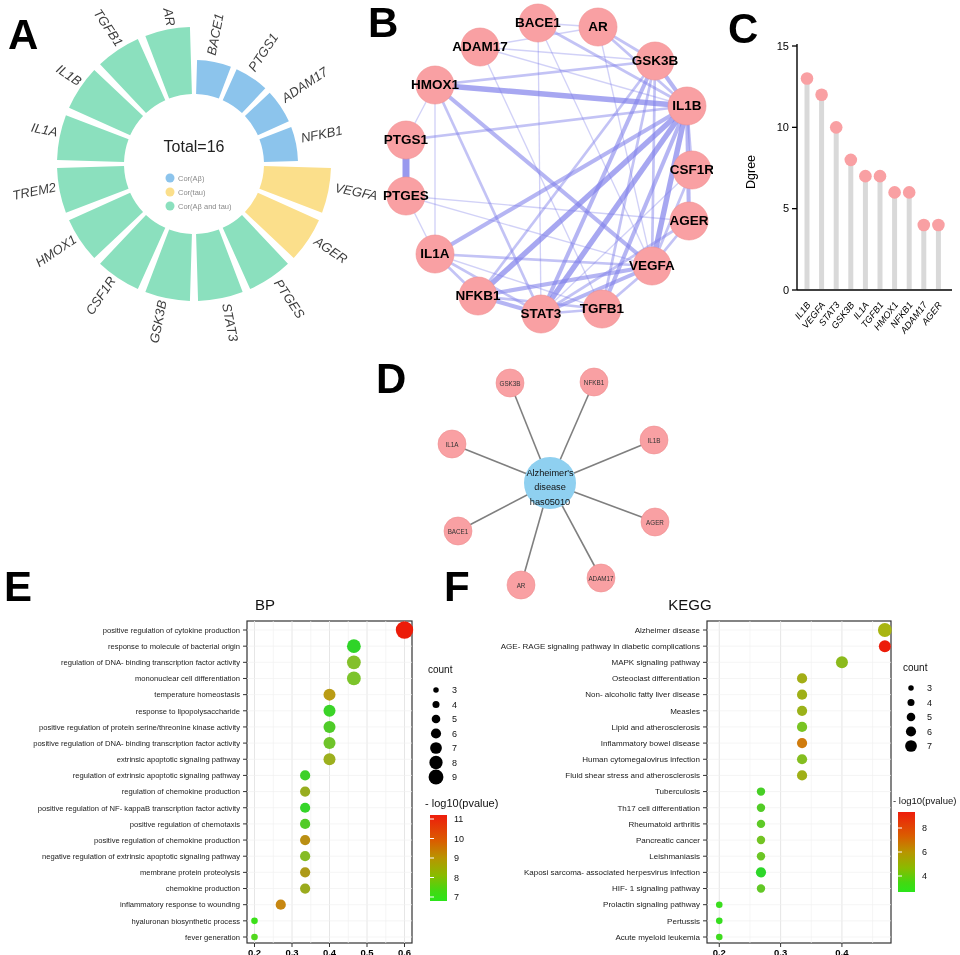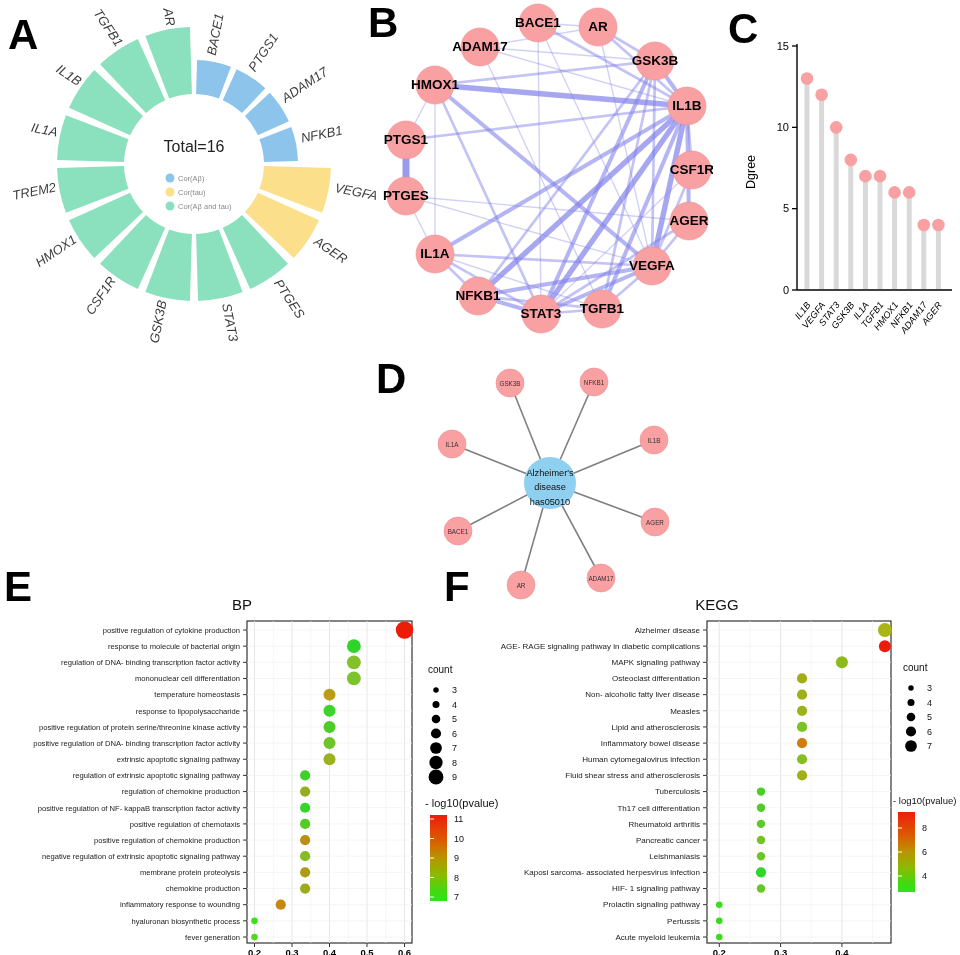--- a/index.html
+++ b/index.html
@@ -14,22 +14,22 @@
 <body>
 
 <div id="canvas">
   <div class="plabel" style="left:8px;top:14px">A</div>
   <div class="plabel" style="left:368px;top:2px">B</div>
   <div class="plabel" style="left:728px;top:8px">C</div>
   <div class="plabel" style="left:376px;top:358px">D</div>
   <div class="plabel" style="left:4px;top:566px">E</div>
   <div class="plabel" style="left:444px;top:566px">F</div>
 
-  <div class="ptitle" style="left:212px;top:596px;width:60px">BP</div>
-  <div class="ptitle" style="left:682px;top:596px;width:70px">KEGG</div>
+  <div class="ptitle" style="left:235px;top:596px;width:60px">BP</div>
+  <div class="ptitle" style="left:655px;top:596px;width:70px">KEGG</div>
 
   <svg id="svgA" style="left:0;top:0" width="380" height="356">
       <path d="M 196.07663708595774 94.03080979164312 L 197.0852893848515 60.04577454758406 A 104 104 0 0 1 230.93112409044625 66.77812965481449 L 218.8574873685696 98.56220265227898 A 70 70 0 0 0 196.07663708595774 94.03080979164312 Z" fill="#8CC4EC"></path>
       <text x="0" y="0" transform="translate(215.4599354217741,56.113619155644656) rotate(-78.75)" text-anchor="start" font-size="13" font-style="italic" fill="#3d3d3d">BACE1</text>
       <path d="M 222.6946123689101 100.1515918679409 L 236.63199551952357 69.13950791808361 A 104 104 0 0 1 265.32510870444713 88.3116332036501 L 242.00728470491634 113.05590696399526 A 70 70 0 0 0 222.6946123689101 100.1515918679409 Z" fill="#8CC4EC"></path>
       <text x="0" y="0" transform="translate(255.11272563215624,72.53834264672003) rotate(-56.25)" text-anchor="start" font-size="13" font-style="italic" fill="#3d3d3d">PTGS1</text>
       <path d="M 244.94409303600474 115.99271529508367 L 269.6883667963499 92.67489129555288 A 104 104 0 0 1 288.8604920819164 121.36800448047643 L 257.8484081320591 135.3053876310899 A 70 70 0 0 0 244.94409303600474 115.99271529508367 Z" fill="#8CC4EC"></path>
       <text x="0" y="0" transform="translate(285.46165735328,102.88727436784376) rotate(-33.75)" text-anchor="start" font-size="13" font-style="italic" fill="#3d3d3d">ADAM17</text>
       <path d="M 259.437797347721 139.1425126314304 L 291.2218703451855 127.06887590955373 A 104 104 0 0 1 297.9542254524159 160.91471061514846 L 263.96919020835685 161.92336291404223 A 70 70 0 0 0 259.437797347721 139.1425126314304 Z" fill="#8CC4EC"></path>
       <text x="0" y="0" transform="translate(301.88638084435536,142.5400645782259) rotate(-11.25)" text-anchor="start" font-size="13" font-style="italic" fill="#3d3d3d">NFKB1</text>

